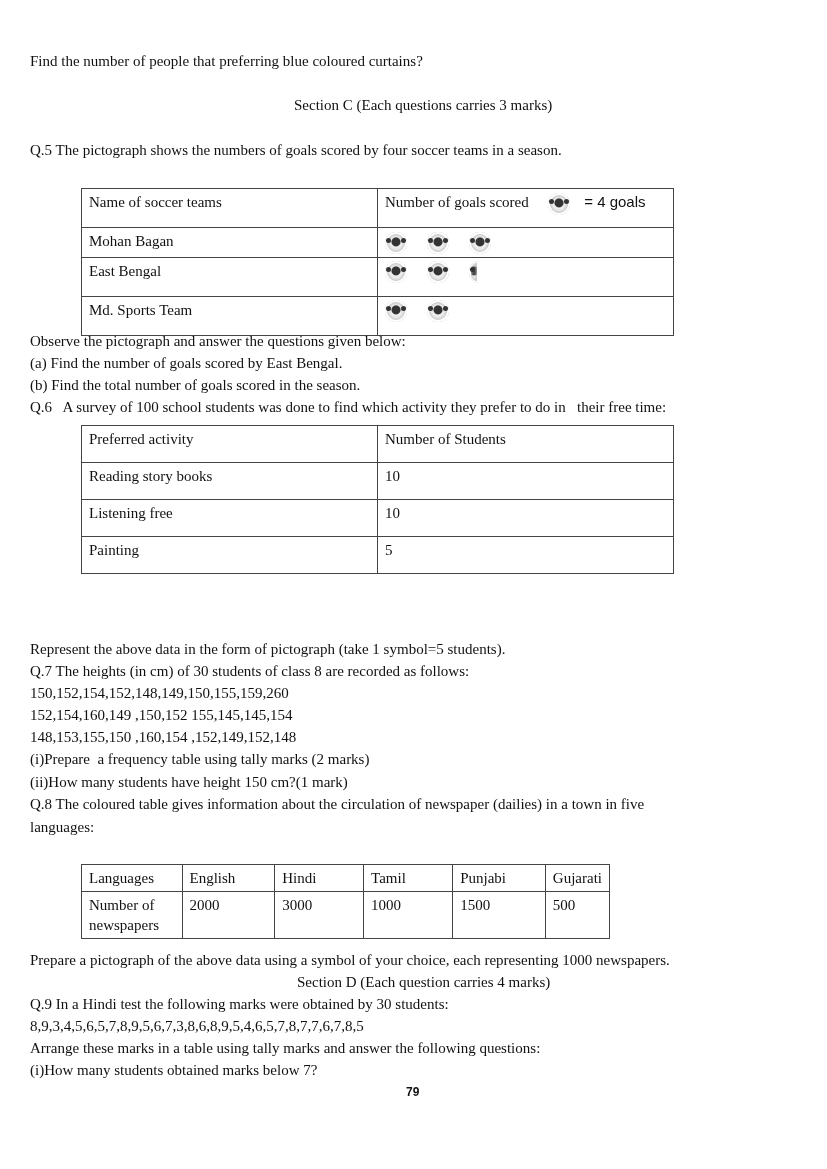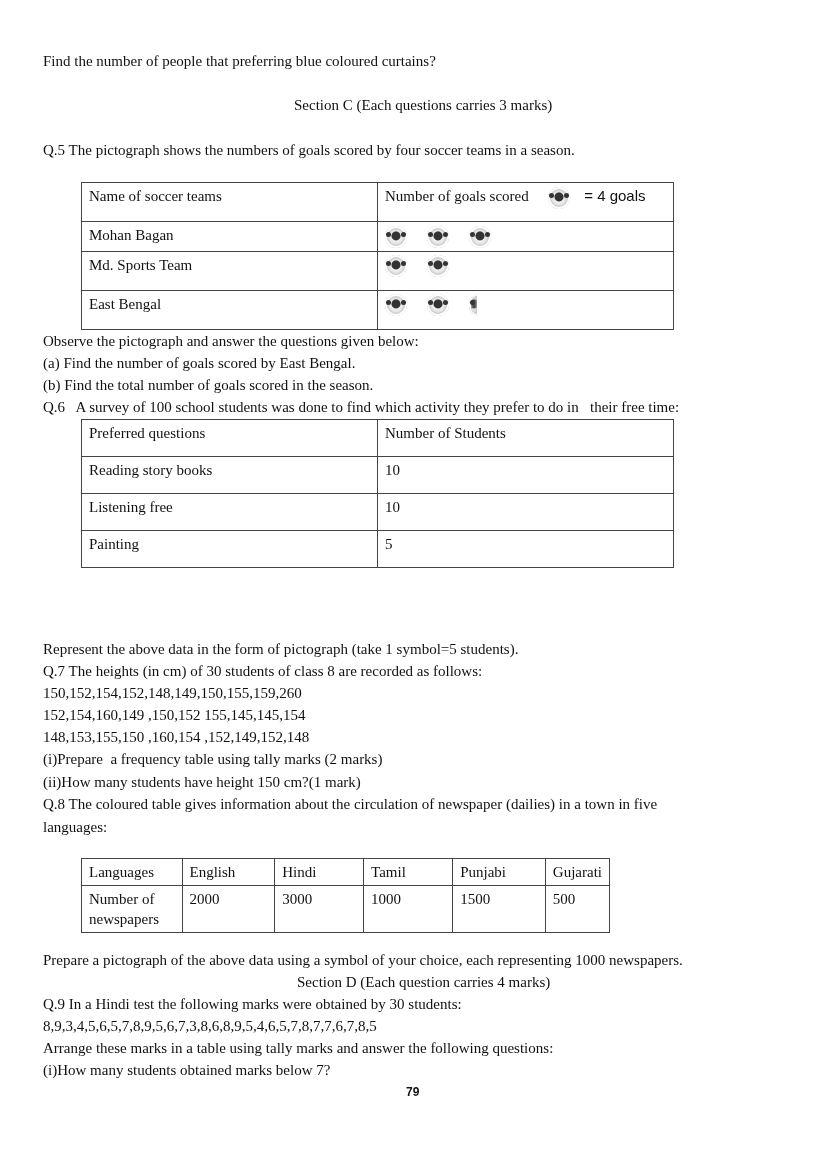--- a/index.html
+++ b/index.html
@@ -1,22 +1,22 @@
 <!DOCTYPE html>
 <html><head>
 <meta charset="utf-8">
 <style>
   html, body { margin: 0; padding: 0; background: #fff; }
   body {
     width: 827px; height: 1169px; position: relative; overflow: hidden;
     font-family: "Liberation Serif", serif; font-size: 15px; color: #111;
   }
-  .line { position: absolute; left: 43px; white-space: nowrap; line-height: 18px; text-align: right; }
+  .line { position: absolute; left: 30px; white-space: nowrap; line-height: 18px; text-align: right; }
   .center { position: absolute; white-space: nowrap; line-height: 18px; }
-  table { position: absolute; border-collapse: collapse; font-family: "Liberation Serif", serif; font-size: 15px; }
+  table { position: absolute; border-collapse: collapse; font-family: "Liberation Serif", serif; font-size: 15px; margin-top: 6px; }
   td { border: 1px solid #444; vertical-align: top; padding: 3px 7px; line-height: 20px; }
   .ball {
     display: inline-block; width: 22px; height: 22px; border-radius: 50%;
     background: radial-gradient(circle at 50% 45%, #333 0 4px, #eee 5px 100%);
     box-shadow: inset 0 0 0 2px #fff, inset 0 0 3px 3px #bbb;
     position: relative; vertical-align: middle; margin-right: 20px;
   }
   .ball::before, .ball::after {
     content: ""; position: absolute; width: 5px; height: 5px; background: #333; border-radius: 50%;
   }
@@ -44,43 +44,43 @@
       <span class="key-label">= 4 goals</span>
     </td>
   </tr>
   <tr style="height:29px">
     <td><span>Mohan Bagan</span></td>
     <td>
       <span class="ball"></span><span class="ball"></span><span class="ball"></span>
     </td>
   </tr>
   <tr style="height:39px">
+    <td><span>East Bengal</span></td>
+    <td>
+      <span class="ball"></span><span class="ball"></span><span class="ball half"></span>
+    </td>
+  </tr>
+  <tr style="height:39px">
     <td><span>Md. Sports Team</span></td>
     <td>
       <span class="ball"></span><span class="ball"></span>
-    </td>
-  </tr>
-  <tr style="height:39px">
-    <td><span>East Bengal</span></td>
-    <td>
-      <span class="ball"></span><span class="ball"></span><span class="ball half"></span>
     </td>
   </tr>
 </tbody>
   </table>
 
 <div class="line" style="top:332px">Observe the pictograph and answer the questions given below:</div>
 <div class="line" style="top:354px">(a) Find the number of goals scored by East Bengal.</div>
 <div class="line" style="top:376px">(b) Find the total number of goals scored in the season.</div>
 <div class="line" style="top:398px; white-space:pre">Q.6   A survey of 100 school students was done to find which activity they prefer to do in   their free time:</div>
 
 <table style="left:81px; top:419px; width:593px;">
   <tbody>
       <tr style="height:37px">
-    <td style="width:281px">Preferred questions</td>
+    <td style="width:281px">Preferred activity</td>
     <td>Number of Students</td>
   </tr>
   <tr style="height:37px">
         <td>Reading story books</td>
         <td>10</td>
       </tr>
   <tr style="height:37px">
         <td>Listening free</td>
         <td>10</td>
       </tr>

